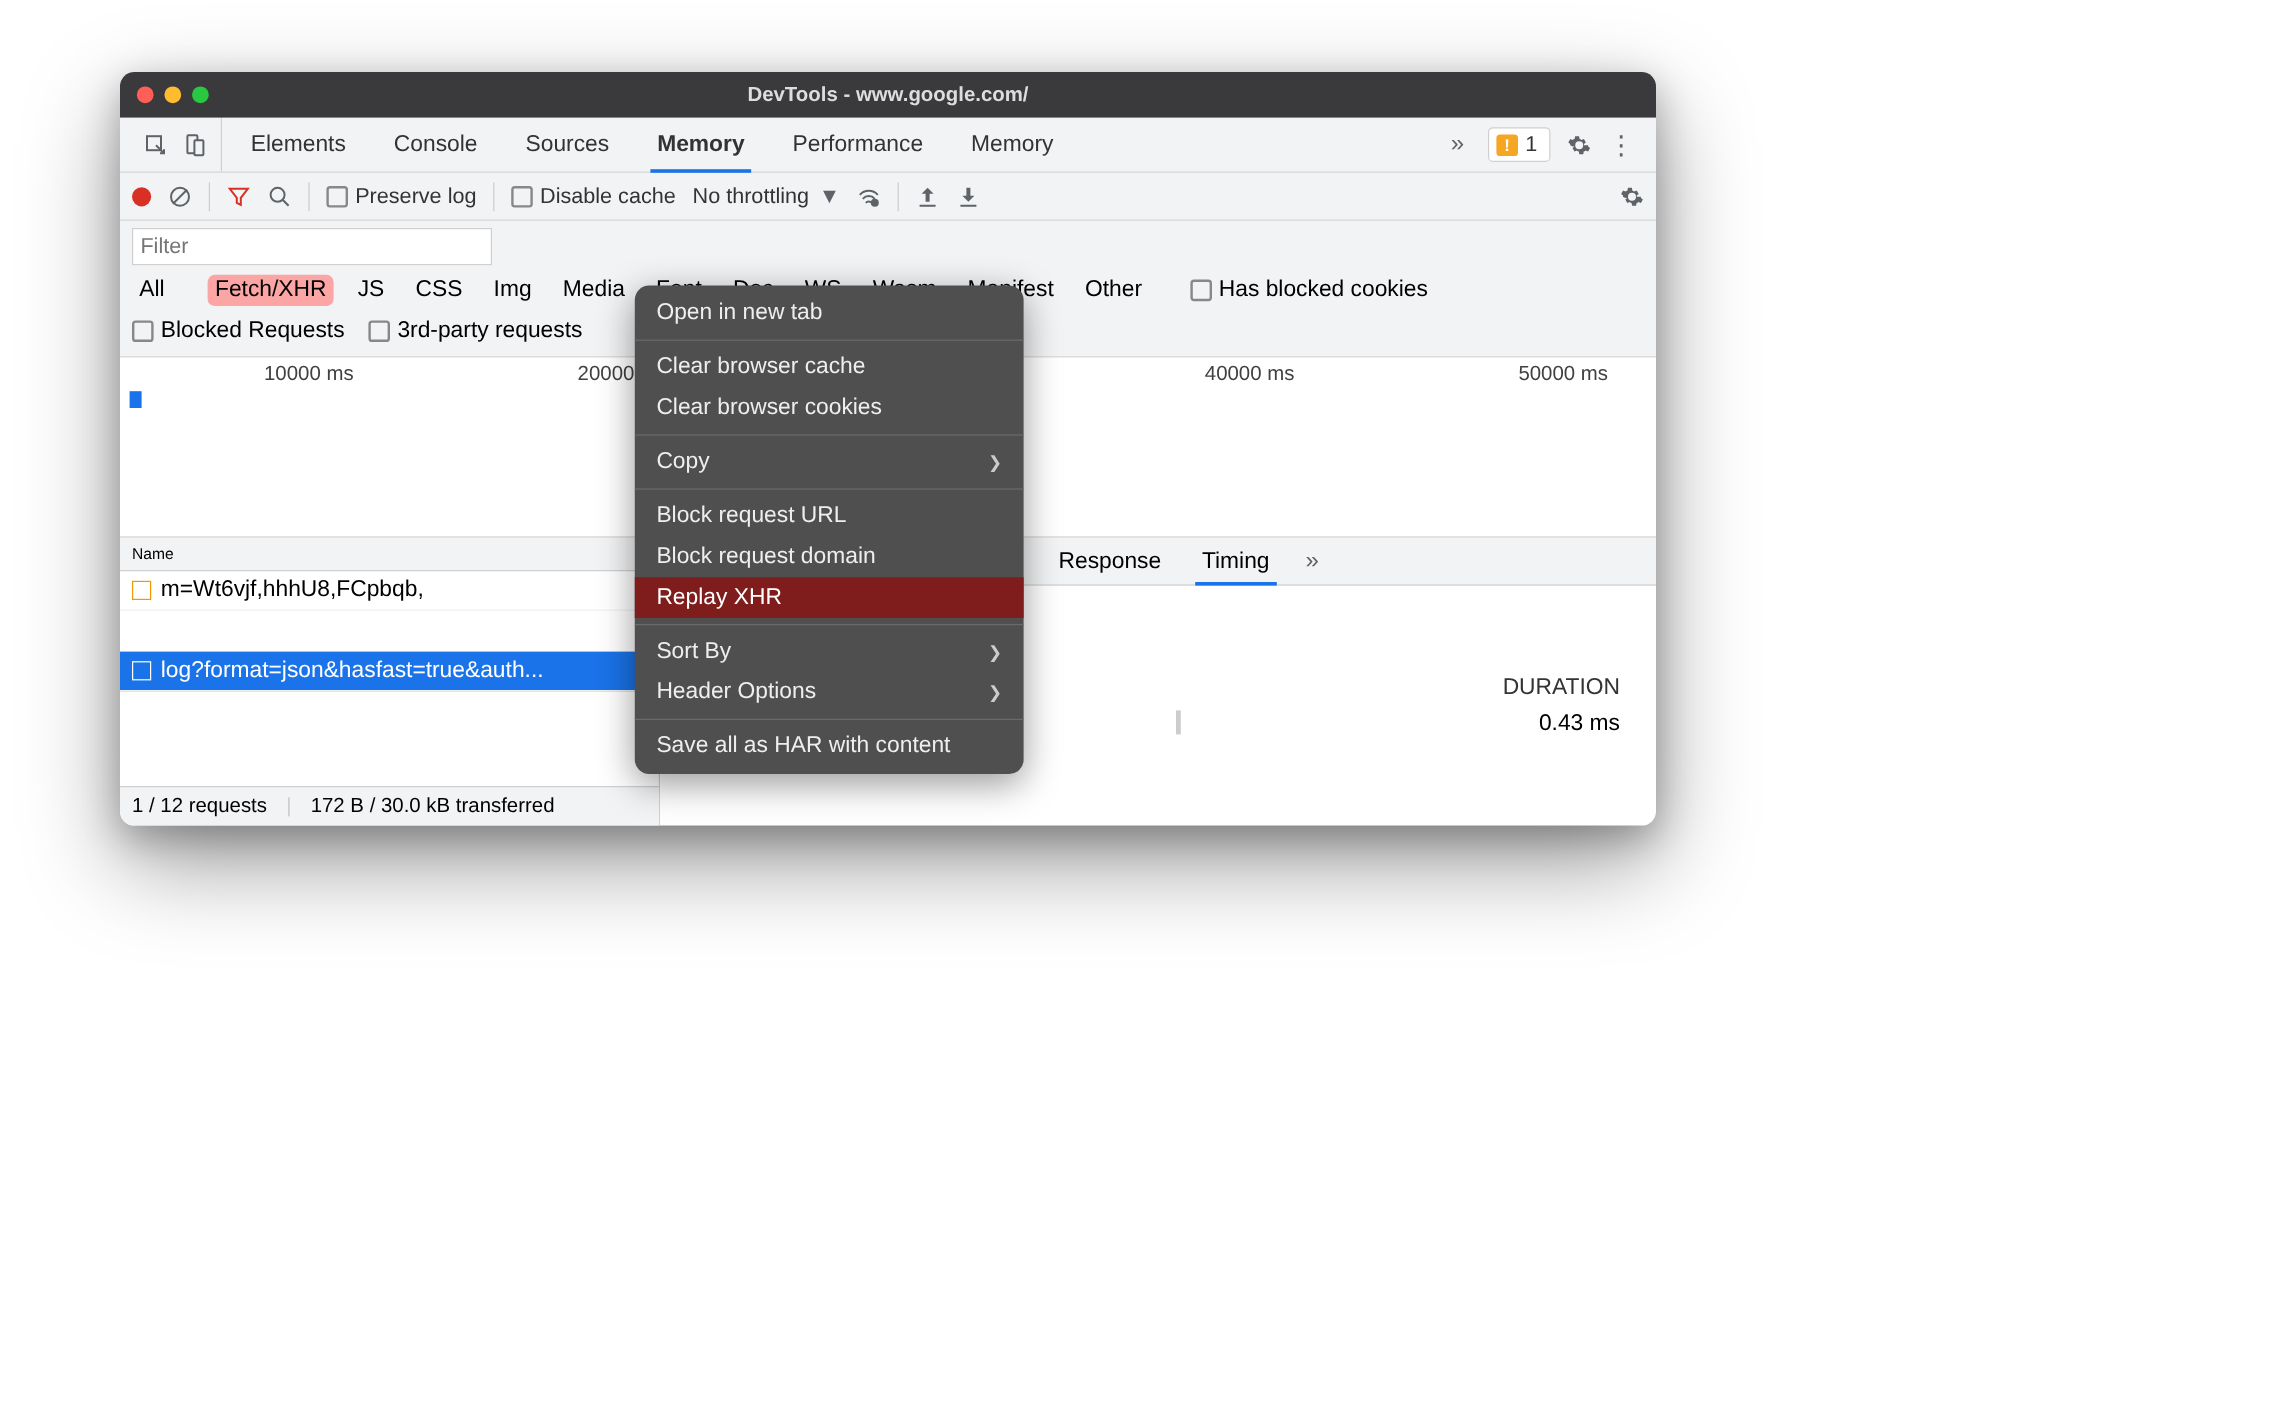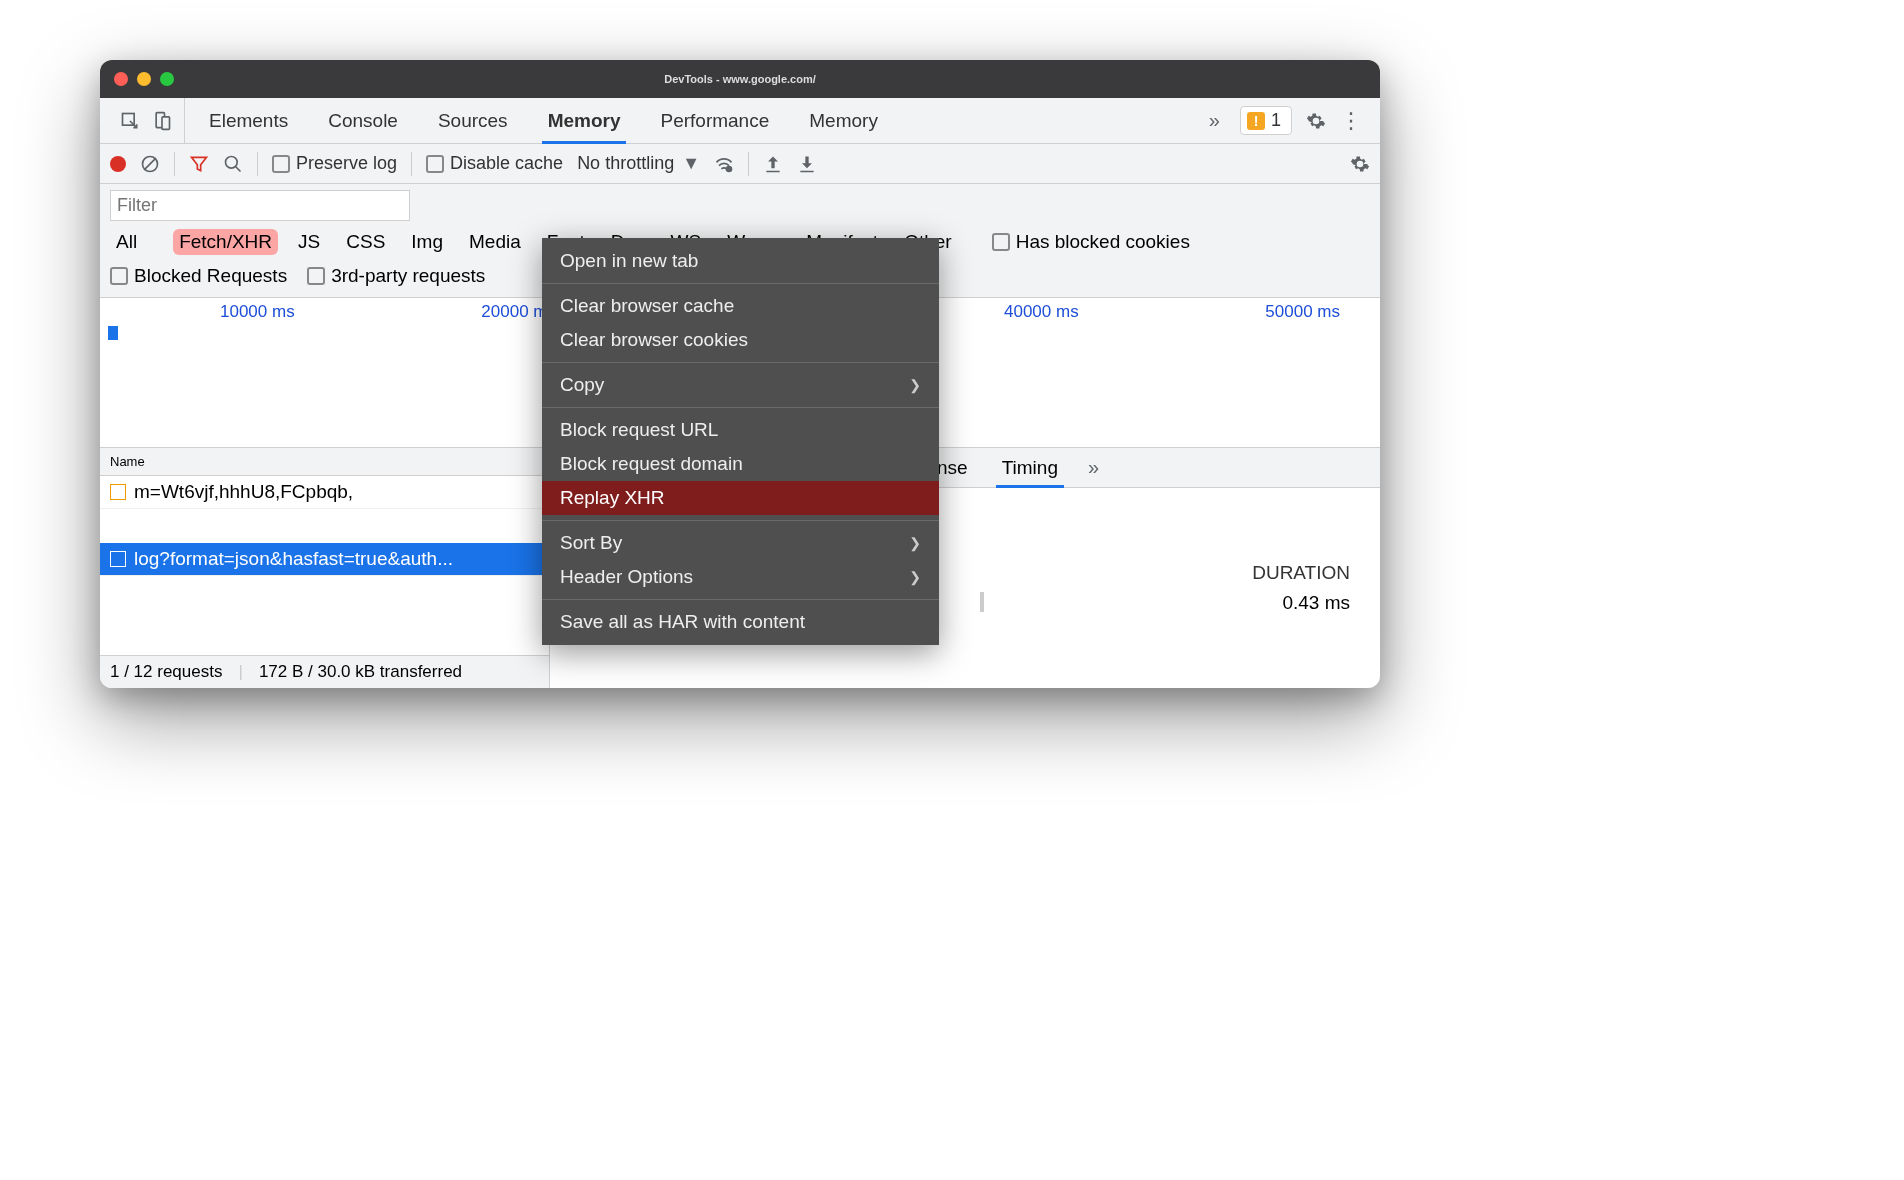--- a/index.html
+++ b/index.html
@@ -31,21 +31,21 @@
 .traffic-lights { display: flex; gap: 9px; }
 .traffic-light { width: 14px; height: 14px; border-radius: 50%; }
 .tl-red { background: #ff5f57; }
 .tl-yellow { background: #febc2e; }
 .tl-green { background: #28c840; }
 .titlebar-title {
   position: absolute;
   left: 0; right: 0;
   text-align: center;
   color: #ddd;
-  font-size: 11px;
+  font-size: 17px;
   font-weight: 600;
   pointer-events: none;
 }
 .tabs-row {
   display: flex;
   align-items: center;
   background: #f1f3f4;
   border-bottom: 1px solid #d0d0d0;
   height: 46px;
   padding: 0 8px;
@@ -175,21 +175,21 @@
   height: 150px;
   background: #fff;
   border-bottom: 1px solid #d0d0d0;
   position: relative;
 }
 .timeline-ticks {
   display: flex;
   justify-content: space-between;
   padding: 4px 40px 0 120px;
   font-size: 17px;
-  color: #1d4ed8;
+  color: #404040;
 }
 .timeline-marker {
   position: absolute;
   left: 8px; top: 28px;
   width: 10px; height: 14px;
   background: #1a73e8;
 }
 .content-row {
   display: flex;
   height: 240px;
@@ -282,24 +282,24 @@
   display: flex;
   justify-content: space-between;
   padding-left: 20px;
 }
 .queueing-bar {
   width: 4px; height: 20px; background: #ccc; margin: 0 auto;
 }
 .context-menu {
   position: absolute;
   top: 178px;
-  left: 442px;
-  width: 397px;
+  left: 429px;
+  width: 324px;
   background: #4f4f4f;
-  border-radius: 0;
+  border-radius: 12px;
   padding: 6px 0;
   box-shadow: 0 8px 30px rgba(0,0,0,0.4);
   font-size: 19px;
   color: #eee;
 }
 .cm-item {
   padding: 6px 18px;
   display: flex;
   align-items: center;
   justify-content: space-between;

